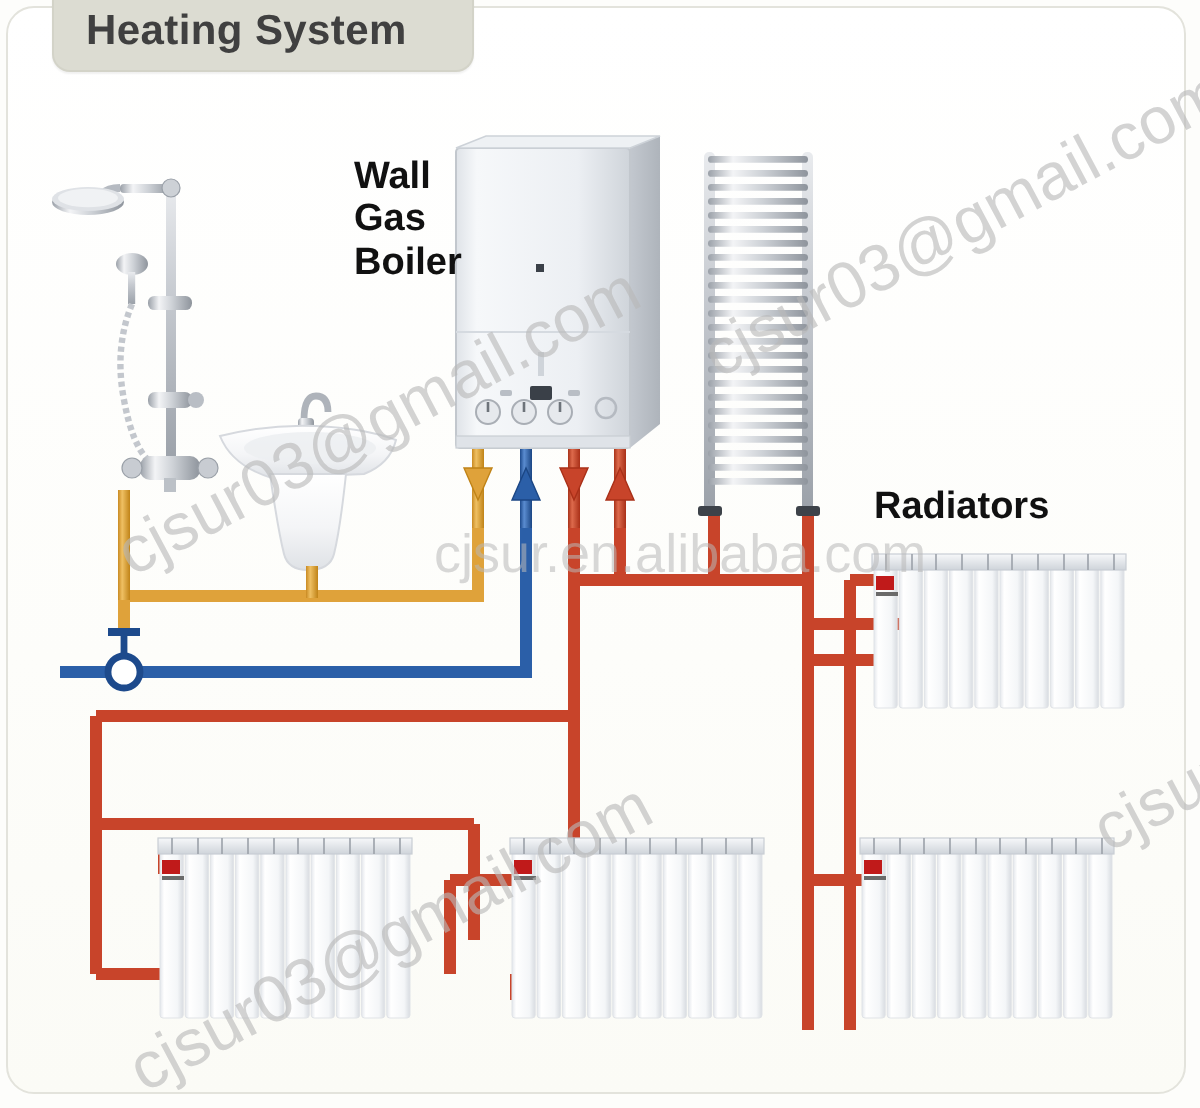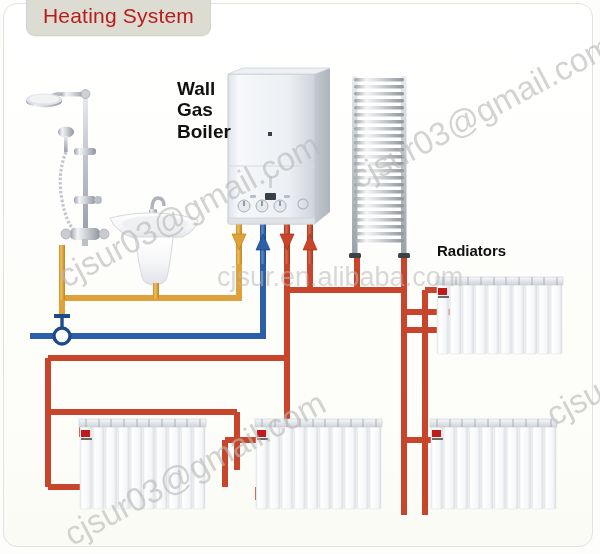--- a/index.html
+++ b/index.html
@@ -17,36 +17,36 @@
     border-radius:14px;
     background:linear-gradient(180deg,#ffffff 0%,#fdfdfa 60%,#fbfbf6 100%);
     box-sizing:border-box;
   }
   #title-box{
     position:absolute;left:26px;top:-1px;
     background:#dcdcd2;
     border:1px solid #d3d3c8;
     border-top:none;
     border-radius:0 0 9px 9px;
-    padding:5px 16px 7px 16px;
-    font-size:21px;font-weight:normal;color:#b91c1c;
+    padding:5px 33px 7px 16px;
+    font-size:21px;font-weight:bold;color:#404040;
     letter-spacing:.2px;
     font-family:"Liberation Sans",sans-serif;
     box-shadow:0 1px 1px rgba(0,0,0,.06);
   }
   .lbl{
     position:absolute;
     font-family:"Liberation Sans",sans-serif;
     font-weight:bold;color:#111;
     line-height:1.12;
     white-space:pre-line;
   }
   #lbl-boiler{left:177px;top:78px;font-size:19px;}
   #lbl-towel{left:412px;top:78px;font-size:19px;}
-  #lbl-rads{left:437px;top:243px;font-size:15px;}
+  #lbl-rads{left:437px;top:243px;font-size:19px;}
 
   
   .wm{
     position:absolute;
     color:#b9b9b9;
     font-family:"Liberation Sans",sans-serif;
     font-weight:normal;
     pointer-events:none;
     white-space:nowrap;
     opacity:.62;

